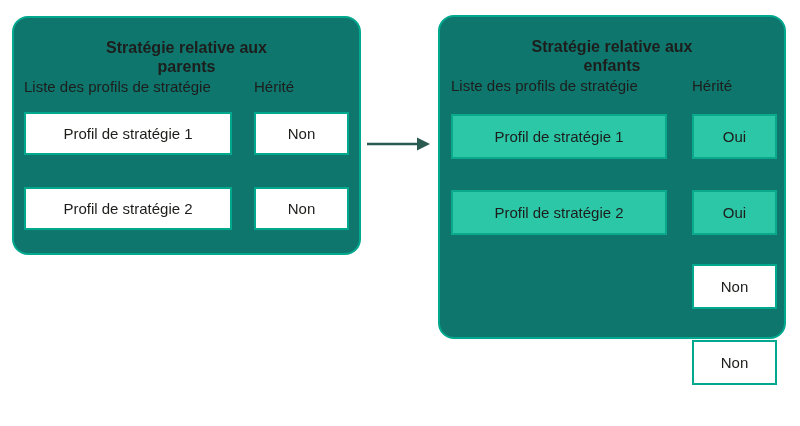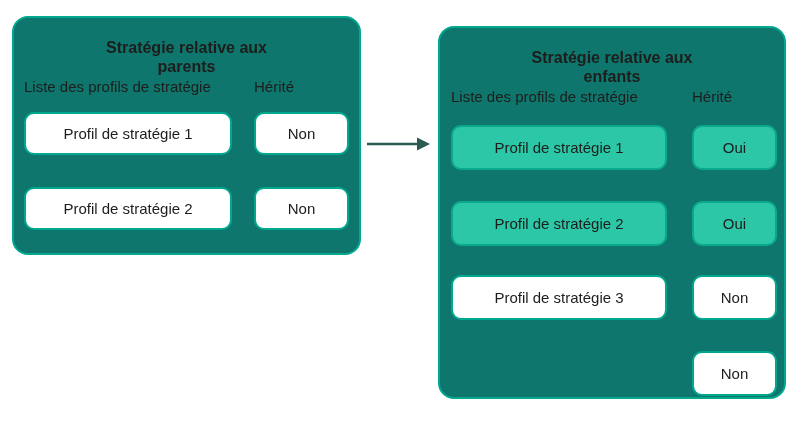--- a/index.html
+++ b/index.html
@@ -15,21 +15,21 @@
     background: #ffffff;
     overflow: hidden;
   }
   .panel {
     position: absolute;
     background: #0f766e;
     border: 2px solid #00a88e;
     border-radius: 16px;
   }
   .panel-parent { left: 12px; top: 16px; width: 349px; height: 239px; }
-  .panel-child  { left: 438px; top: 26px; width: 348px; height: 373px; }
+  .panel-child  { left: 438px; top: 15px; width: 348px; height: 324px; }
   .panel-title {
     position: absolute;
     top: 20px; left: 0; right: 0;
     padding: 0 70px;
     text-align: center;
     font-size: 16px;
     font-weight: bold;
     line-height: 19px;
     color: #1d1d1b;
   }
@@ -50,21 +50,21 @@
     position: absolute;
     left: 0; right: 0;
   }
   .panel-parent .row { height: 43px; }
   .panel-child  .row { height: 45px; }
   .pill {
     position: absolute;
     top: 0; bottom: 0;
     background: #ffffff;
     border: 2px solid #00a88e;
-    border-radius: 10px;
+    border-radius: 0;
     display: flex;
     align-items: center;
     justify-content: center;
     font-size: 15px;
     color: #1d1d1b;
     white-space: nowrap;
   }
   .pill.filled {
     background: #2bc7a7;
     border-color: #0aa98c;
@@ -111,21 +111,20 @@
 
     <div class="row" style="top:97px">
       <div class="pill profile-pill filled">Profil de stratégie 1</div>
       <div class="pill value-pill filled">Oui</div>
     </div>
     <div class="row" style="top:173px">
       <div class="pill profile-pill filled">Profil de stratégie 2</div>
       <div class="pill value-pill filled">Oui</div>
     </div>
     <div class="row" style="top:247px">
-      <div class="pill profile-pill">Profil de stratégie 3</div>
       <div class="pill value-pill">Non</div>
     </div>
     <div class="row" style="top:323px">
       <div class="pill value-pill">Non</div>
     </div>
   </section>
 
 </div>
 
 </body></html>

